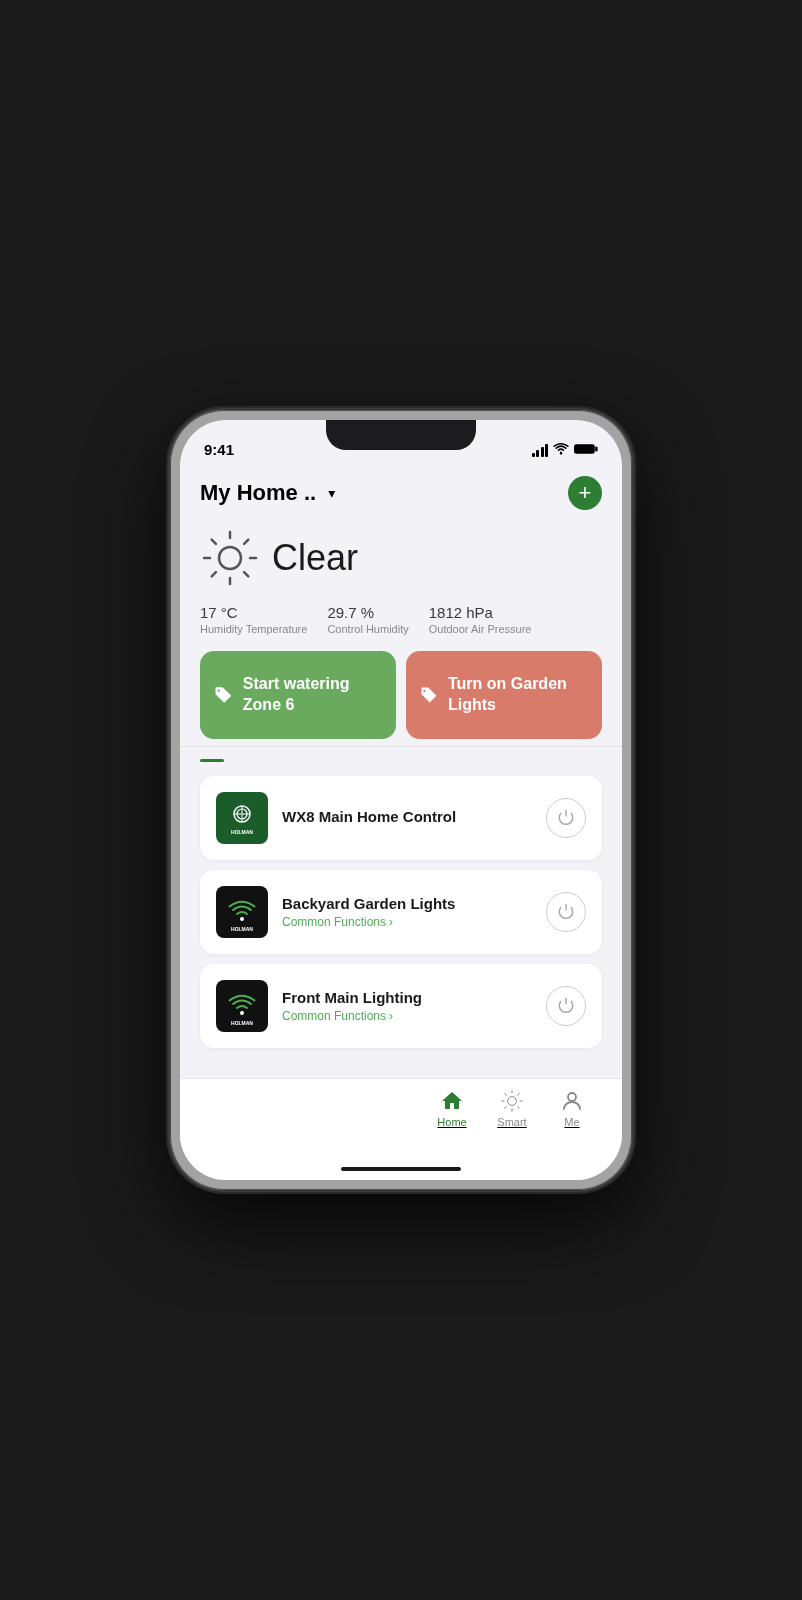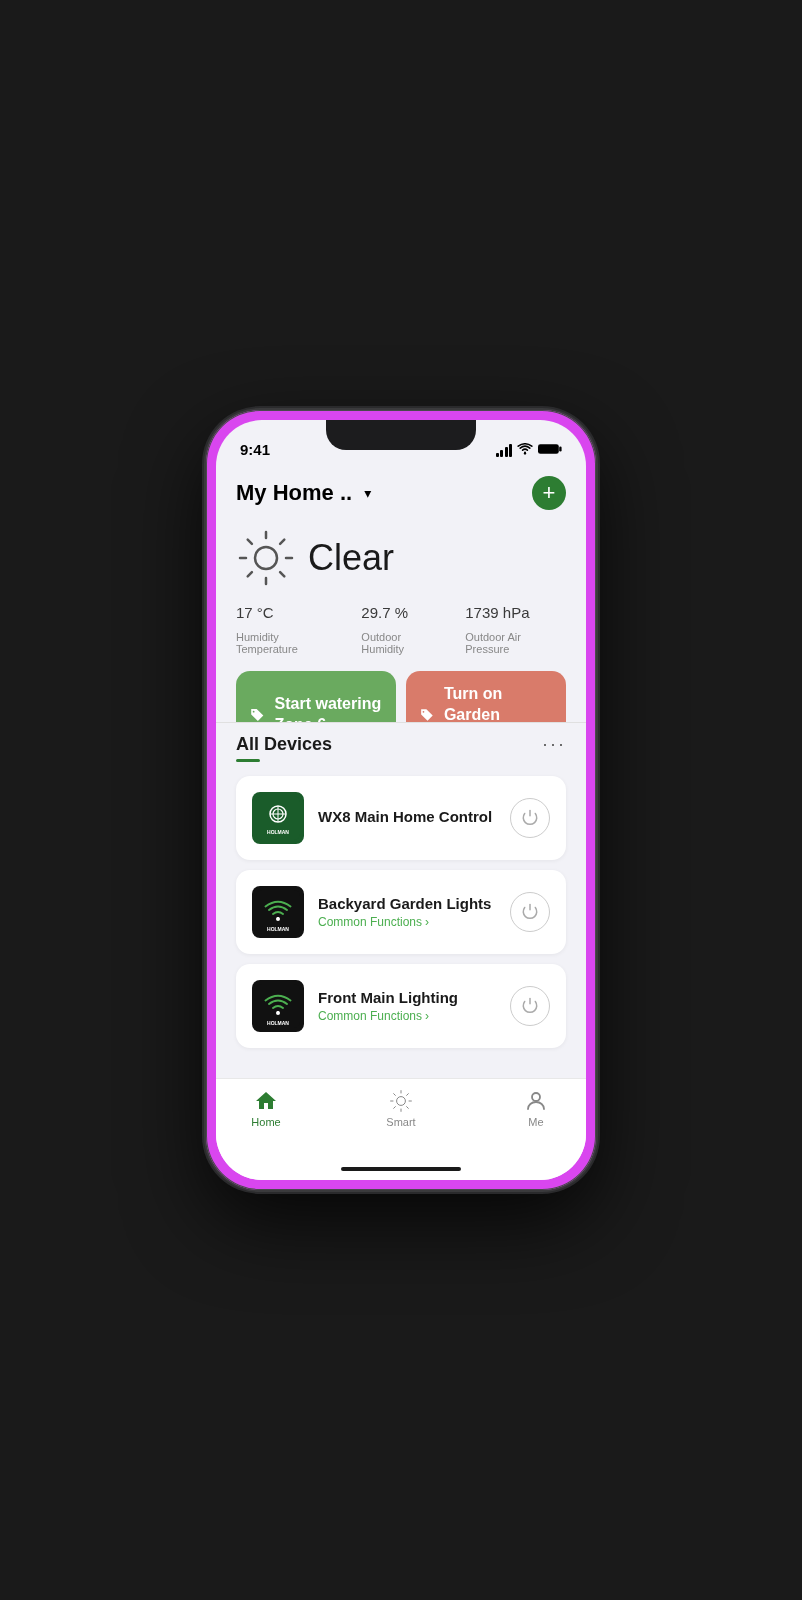--- a/index.html
+++ b/index.html
@@ -5,23 +5,23 @@
     * { margin: 0; padding: 0; box-sizing: border-box; }
     body {
       background: #1a1a1a;
       display: flex;
       justify-content: center;
       align-items: center;
       min-height: 100vh;
       font-family: -apple-system, BlinkMacSystemFont, 'Helvetica Neue', sans-serif;
     }
     .phone-shell {
-      width: 390px;
+      width: 462px;
       height: 780px;
-      background: #d946ef;
+      background: #a3a3a3;
       border-radius: 54px;
       position: relative;
       box-shadow: 
         0 0 0 2px #3a3a3c,
         0 0 0 4px #2a2a2c,
         0 30px 80px rgba(0,0,0,0.8),
         inset 0 0 0 1px #4a4a4c;
       overflow: hidden;
     }
     .phone-screen {
@@ -151,21 +151,21 @@
       color: #1a1a1a;
     }
     .weather-stats {
       display: flex;
       gap: 20px;
       padding-top: 4px;
     }
     .weather-stat {
       display: flex;
       flex-direction: column;
-      gap: 10px;
+      gap: 2px;
     }
     .weather-stat-value {
       font-size: 15px;
       font-weight: 500;
       color: #3a3a3a;
     }
     .weather-stat-label {
       font-size: 11px;
       color: #888;
     }
@@ -291,24 +291,25 @@
       justify-content: center;
       cursor: pointer;
       flex-shrink: 0;
     }
     
     .bottom-nav {
       height: 80px;
       background: #fff;
       display: flex;
       align-items: flex-start;
-      justify-content: space-between;
+      justify-content: flex-end;
       padding: 10px 20px 0;
       border-top: 1px solid #e8e8e8;
       flex-shrink: 0;
+      text-decoration: underline;
     }
     .nav-item {
       display: flex;
       flex-direction: column;
       align-items: center;
       gap: 3px;
       cursor: pointer;
       min-width: 60px;
     }
     .nav-label {
@@ -396,24 +397,24 @@
           </svg>
           <span class="weather-label">Clear</span>
         </div>
         <div class="weather-stats">
           <div class="weather-stat">
             <span class="weather-stat-value">17 °C</span>
             <span class="weather-stat-label">Humidity Temperature</span>
           </div>
           <div class="weather-stat">
             <span class="weather-stat-value">29.7 %</span>
-            <span class="weather-stat-label">Outdoor Humidity</span>
+            <span class="weather-stat-label">Control Humidity</span>
           </div>
           <div class="weather-stat">
-            <span class="weather-stat-value">1739 hPa</span>
+            <span class="weather-stat-value">1812 hPa</span>
             <span class="weather-stat-label">Outdoor Air Pressure</span>
           </div>
         </div>
       </div>
 
       <div class="action-buttons">
         <div class="action-btn action-btn-green">
           <svg width="22" height="22" viewBox="0 0 24 24" fill="white">
             <path d="M2 2h9l11 11-9 9L2 11V2zm4 3a1.5 1.5 0 100 3 1.5 1.5 0 000-3z"></path>
           </svg>
@@ -423,24 +424,20 @@
           <svg width="22" height="22" viewBox="0 0 24 24" fill="white">
             <path d="M2 2h9l11 11-9 9L2 11V2zm4 3a1.5 1.5 0 100 3 1.5 1.5 0 000-3z"></path>
           </svg>
           <span class="action-btn-text">Turn on Garden Lights</span>
         </div>
       </div>
 
       <div class="divider"></div>
 
       <div class="devices-section">
-        <div class="devices-header">
-          <span class="devices-title">All Devices</span>
-          <span class="more-dots">···</span>
-        </div>
         <div class="devices-underline"></div>
 
         <div class="device-card">
           <div class="device-thumbnail device-thumbnail-wx8">
             <svg width="44" height="44" viewBox="0 0 44 44">
               <rect width="44" height="44" rx="6" fill="#1a5c2a"></rect>
               <circle cx="22" cy="18" r="8" fill="none" stroke="white" stroke-width="1.5"></circle>
               <circle cx="22" cy="18" r="5" fill="none" stroke="white" stroke-width="1.2"></circle>
               <line x1="22" y1="10" x2="22" y2="26" stroke="white" stroke-width="1"></line>
               <line x1="14" y1="18" x2="30" y2="18" stroke="white" stroke-width="1"></line>

